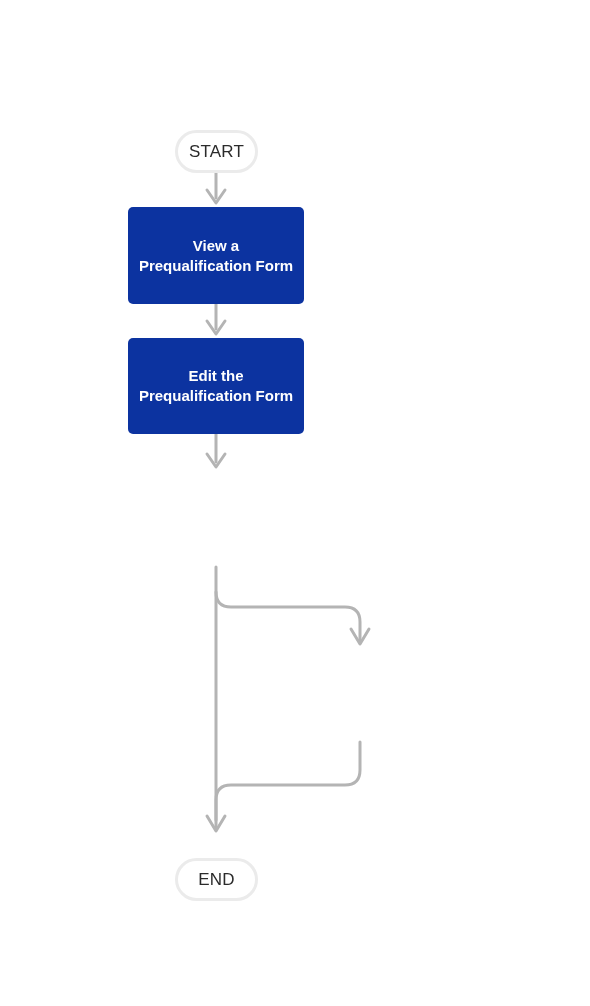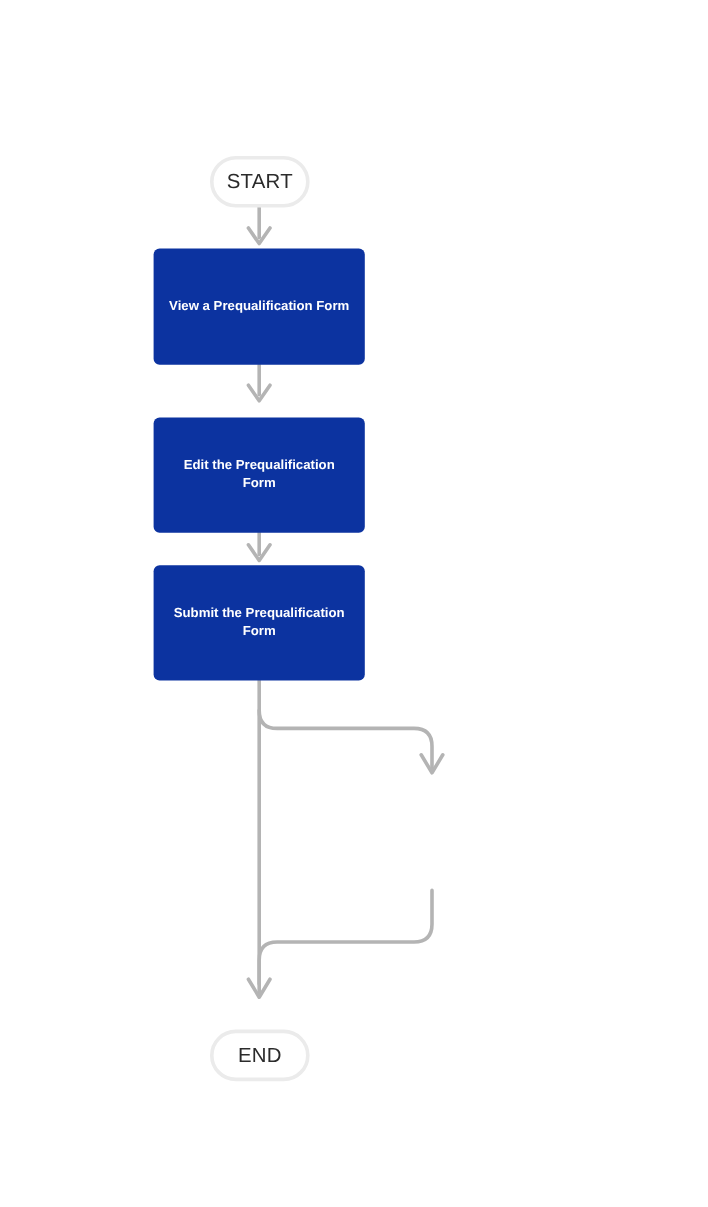--- a/index.html
+++ b/index.html
@@ -41,21 +41,21 @@
     border-radius: 22px;
     color: #2b2b2b;
     font-size: 17px;
     font-weight: 400;
     letter-spacing: 0.2px;
   }
   .process {
     background: #0c33a0;
     border-radius: 5px;
     color: #ffffff;
-    font-size: 11px;
+    font-size: 15px;
     font-weight: bold;
     line-height: 1.33;
     padding: 6px 10px;
   }
   .process .label {
     display: block;
     width: 100%;
   }
 </style>
 </head>
@@ -99,26 +99,23 @@
   </svg>
 
   <div class="node terminator" style="left:175px; top:130px; width:83px; height:43px;">
     <span class="label">START</span>
   </div>
 
   <div class="node process" style="left:128px; top:207px; width:176px; height:97px;">
     <span class="label">View a Prequalification Form</span>
   </div>
 
-  <div class="node process" style="left:128px; top:348px; width:176px; height:96px;">
+  <div class="node process" style="left:128px; top:338px; width:176px; height:96px;">
     <span class="label">Edit the Prequalification Form</span>
   </div>
 
-  <div class="node process" style="left:128px; top:471px; width:176px; height:96px;">
-    <span class="label">Submit the Prequalification Form</span>
-  </div>
 
 
   <div class="node terminator" style="left:175px; top:834px; width:83px; height:43px;margin-top:24px;">
     <span class="label">END</span>
   </div>
 
 </div>
 
 </body></html>

